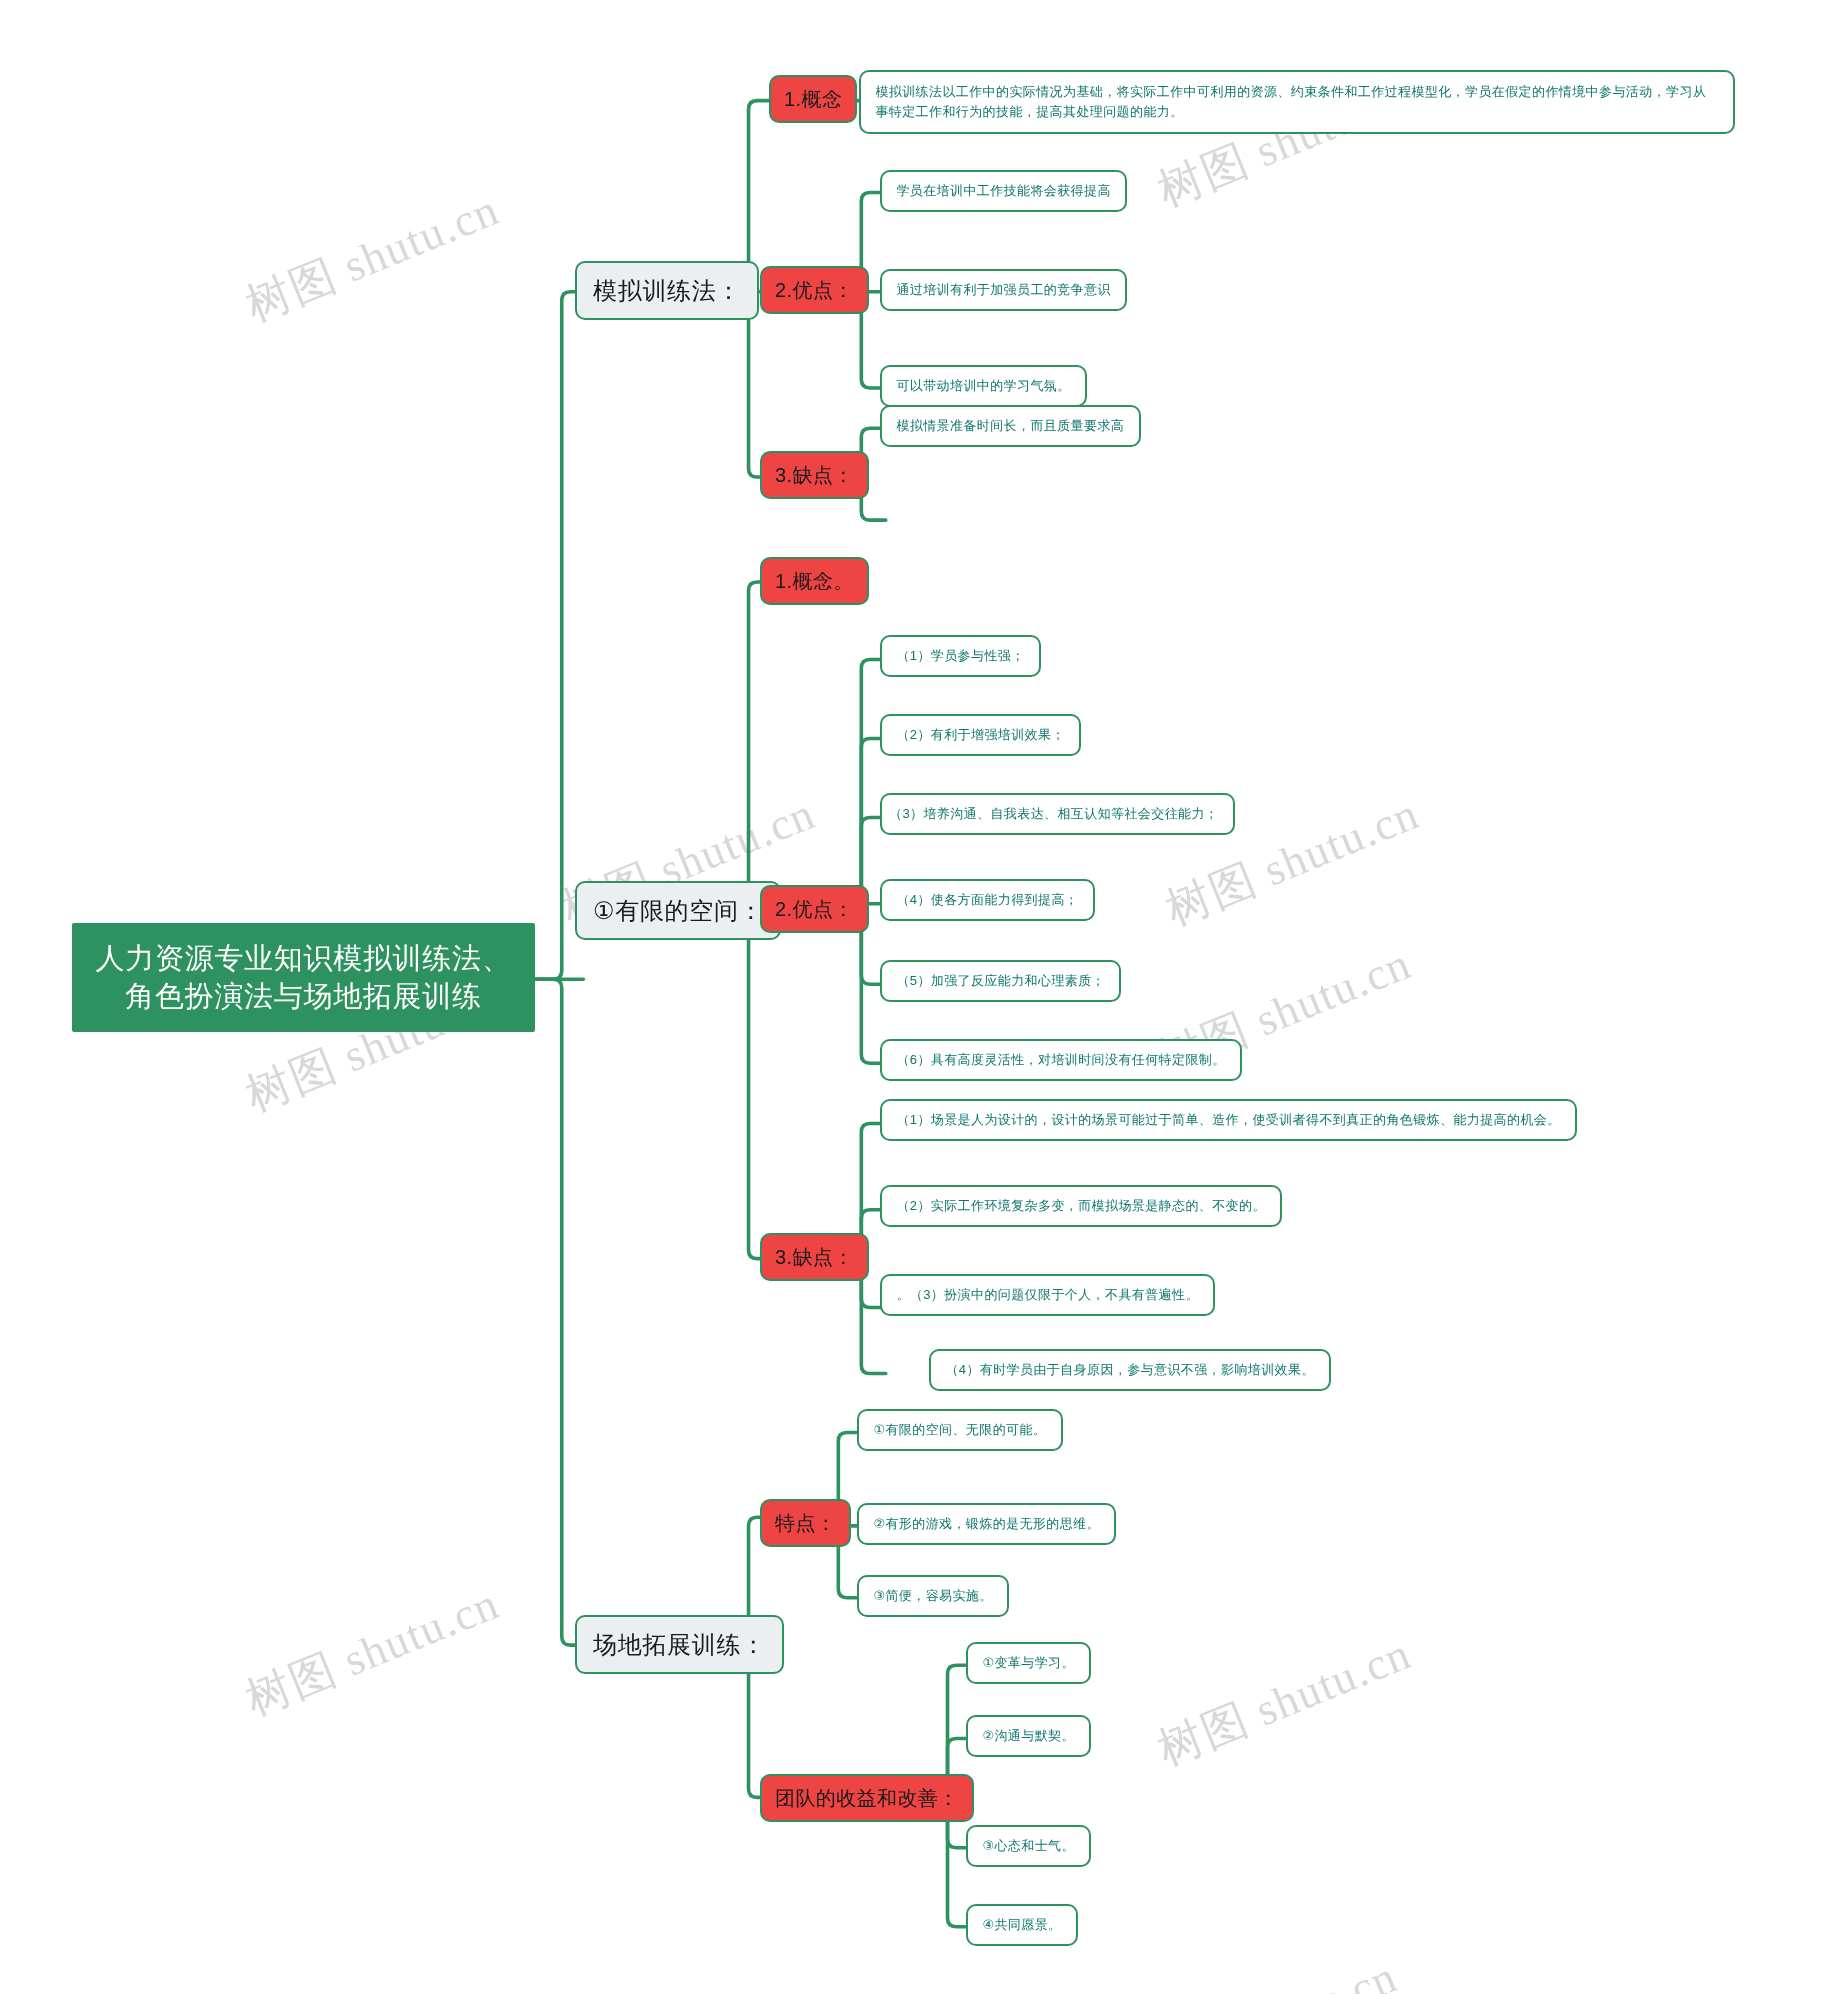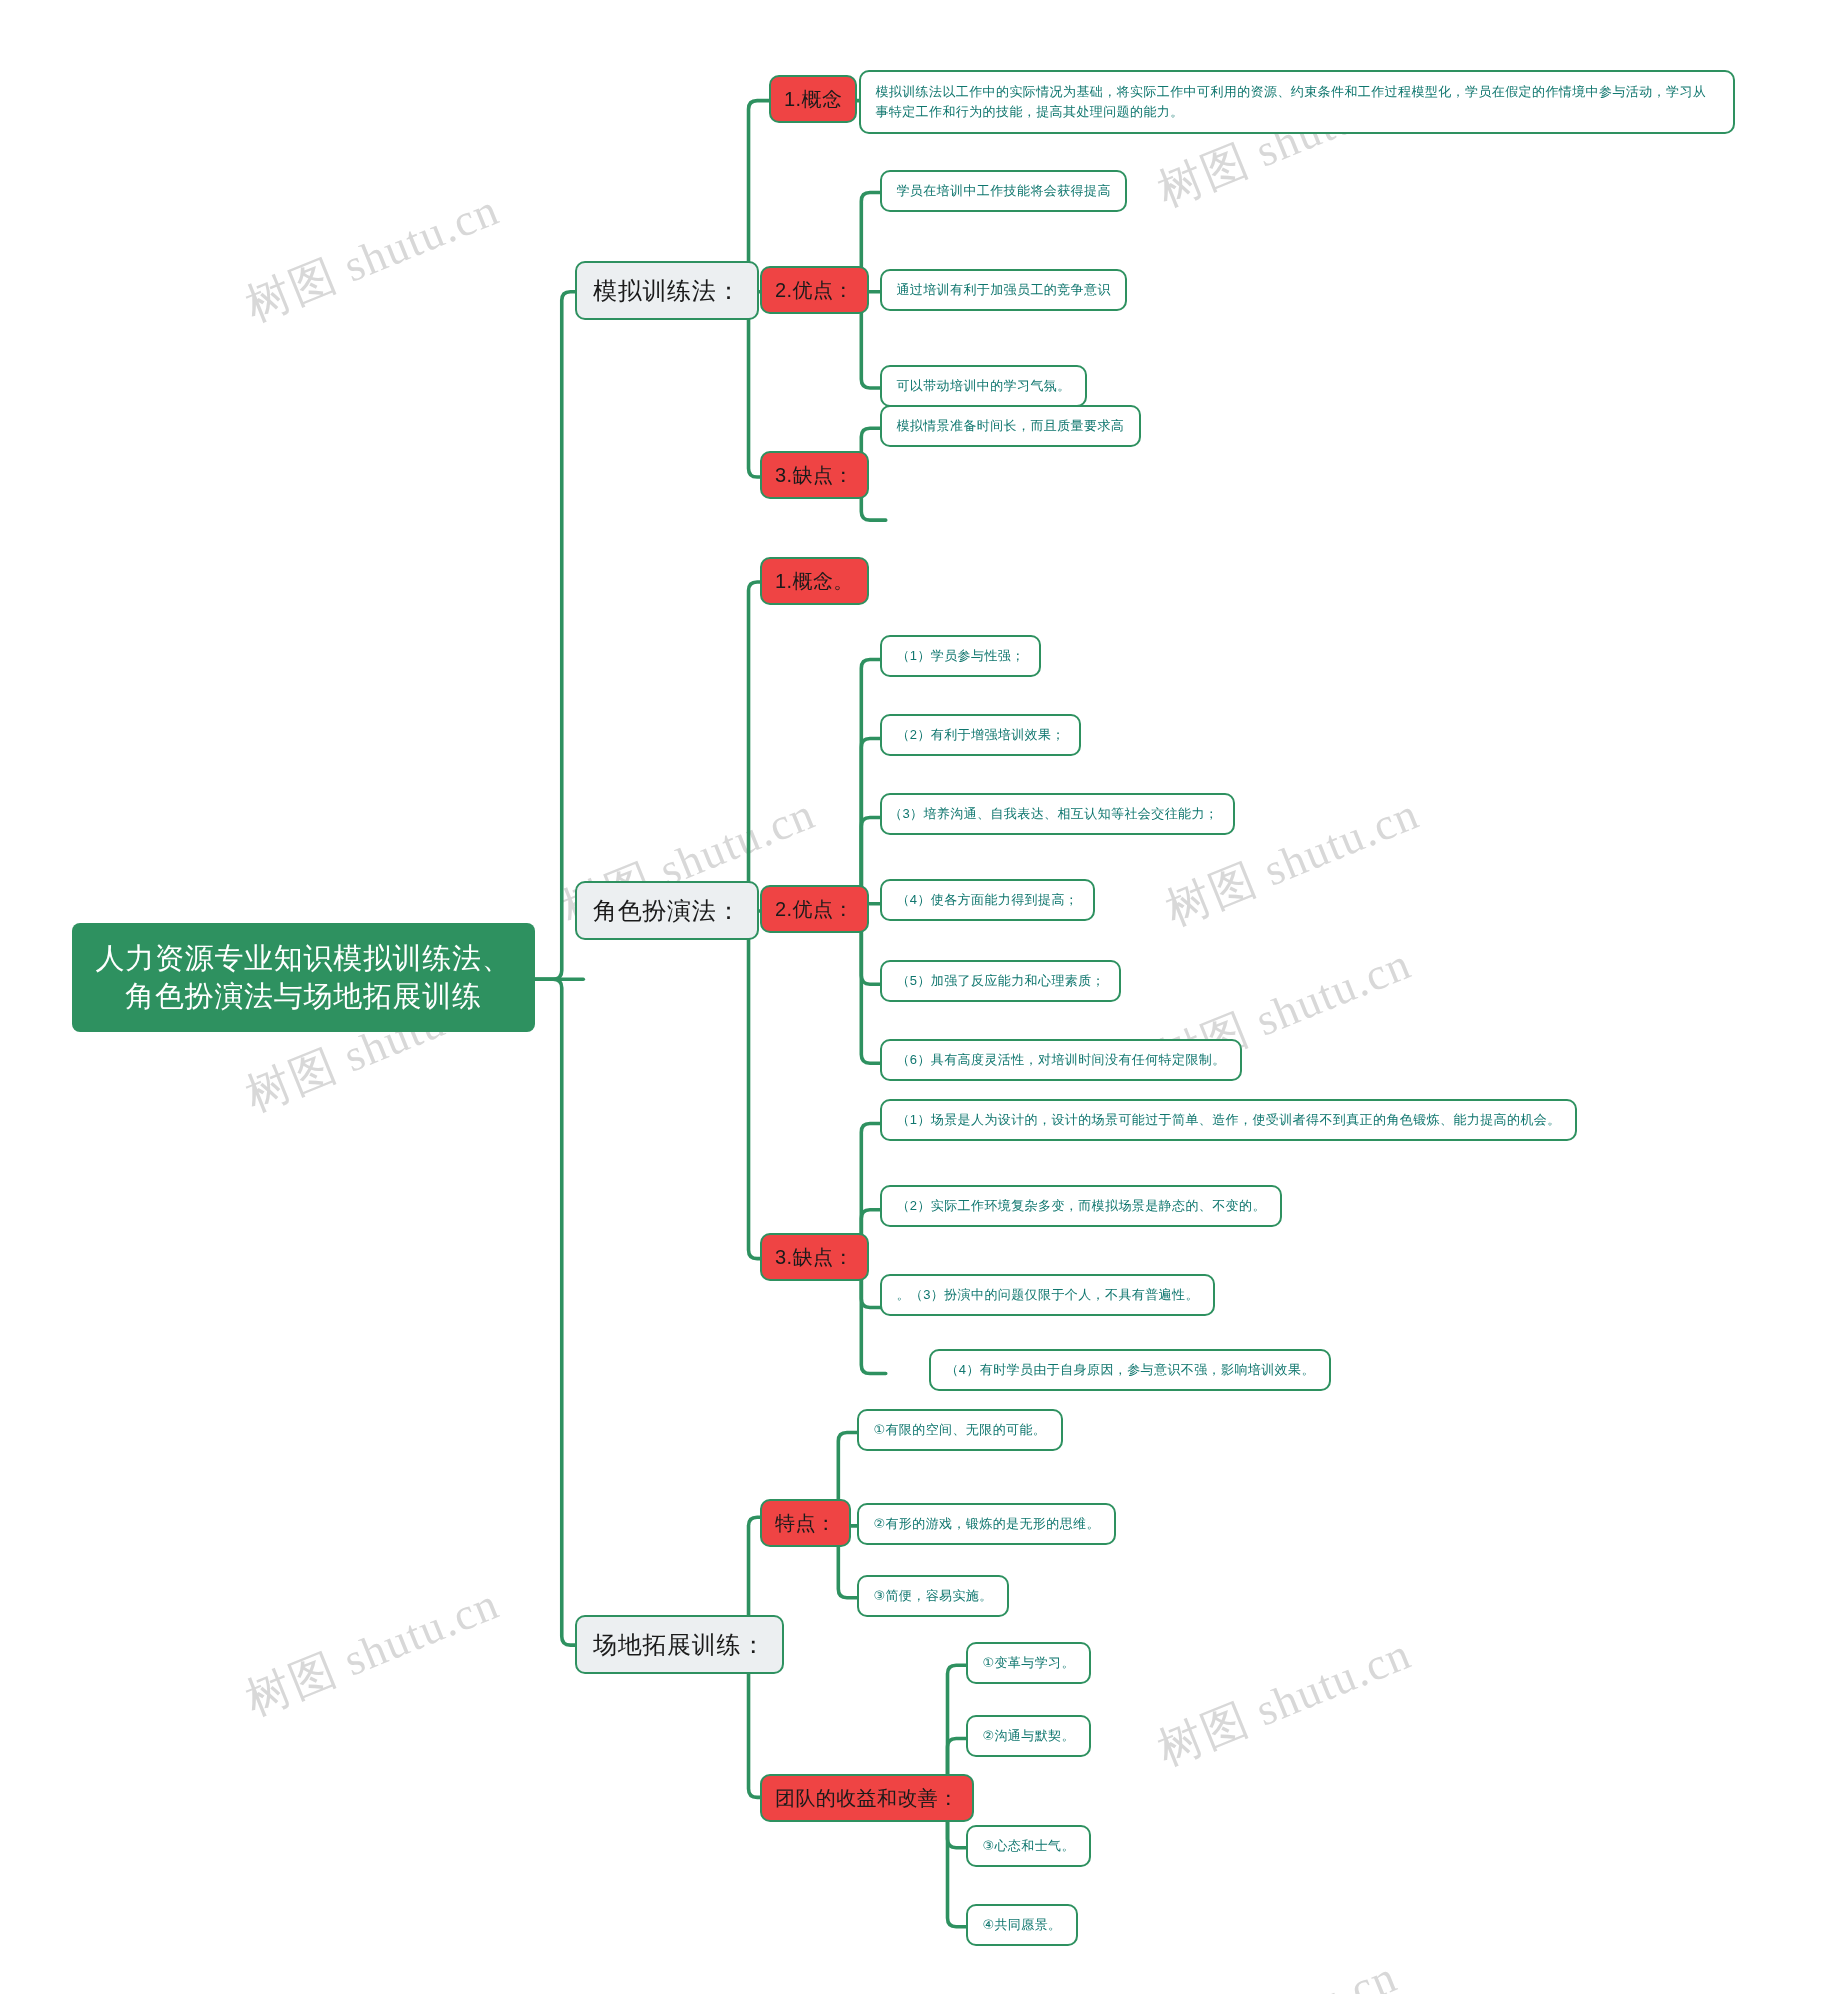--- a/index.html
+++ b/index.html
@@ -36,21 +36,21 @@
     box-sizing:border-box;
     display:flex;align-items:center;
     z-index:3;
     white-space:nowrap;
   }
   .node span{display:block;}
 
   .root{
     background:#2e9160;
     color:#ffffff;
-    border-radius:8px;
+    border-radius:2px;
     padding:16px 21.6px;
     font-size:29px;
     line-height:1.32;
     white-space:normal;
     text-align:center;
     justify-content:center;
     letter-spacing:0.7px;
   }
 
   .lvl2{
@@ -178,21 +178,21 @@
   </div>
 
   <div class="node lvl3" style="left:760px; top:451px;">
     <span>3.缺点：</span>
   </div>
   <div class="node leaf" style="left:880px; top:405px;">
     <span>模拟情景准备时间长，而且质量要求高</span>
   </div>
 
   <div class="node lvl2" style="left:575px; top:881px;">
-    <span>角色扮演法：</span>
+    <span>①有限的空间：</span>
   </div>
 
   <div class="node lvl3" style="left:760px; top:557px;">
     <span>1.概念。</span>
   </div>
 
   <div class="node lvl3" style="left:760px; top:885px;">
     <span>2.优点：</span>
   </div>
   <div class="node leaf" style="left:880px; top:635px;">

